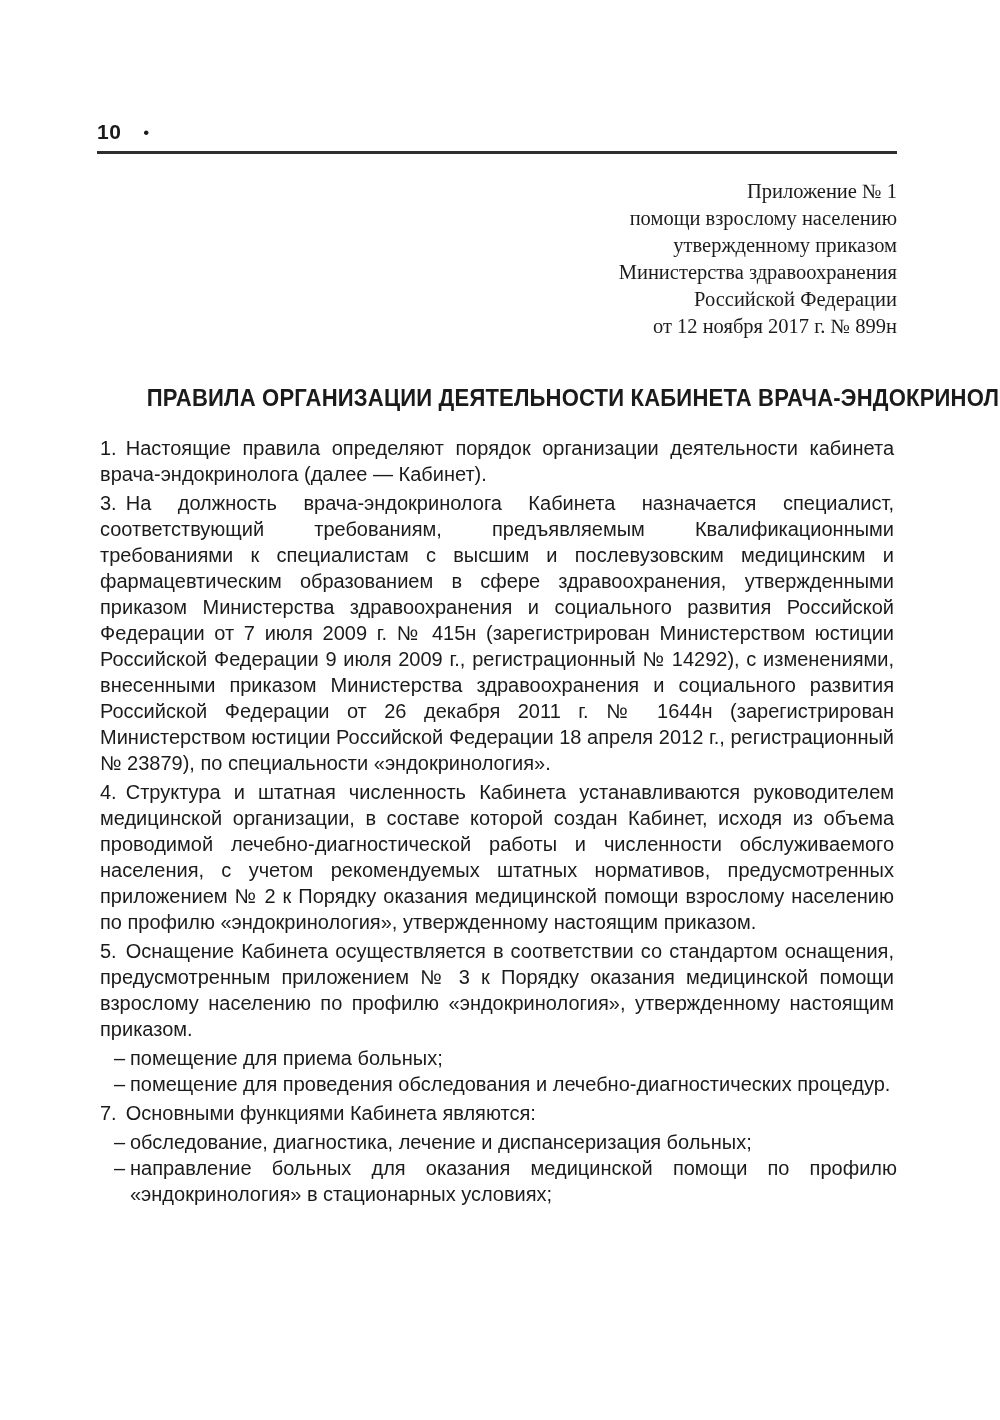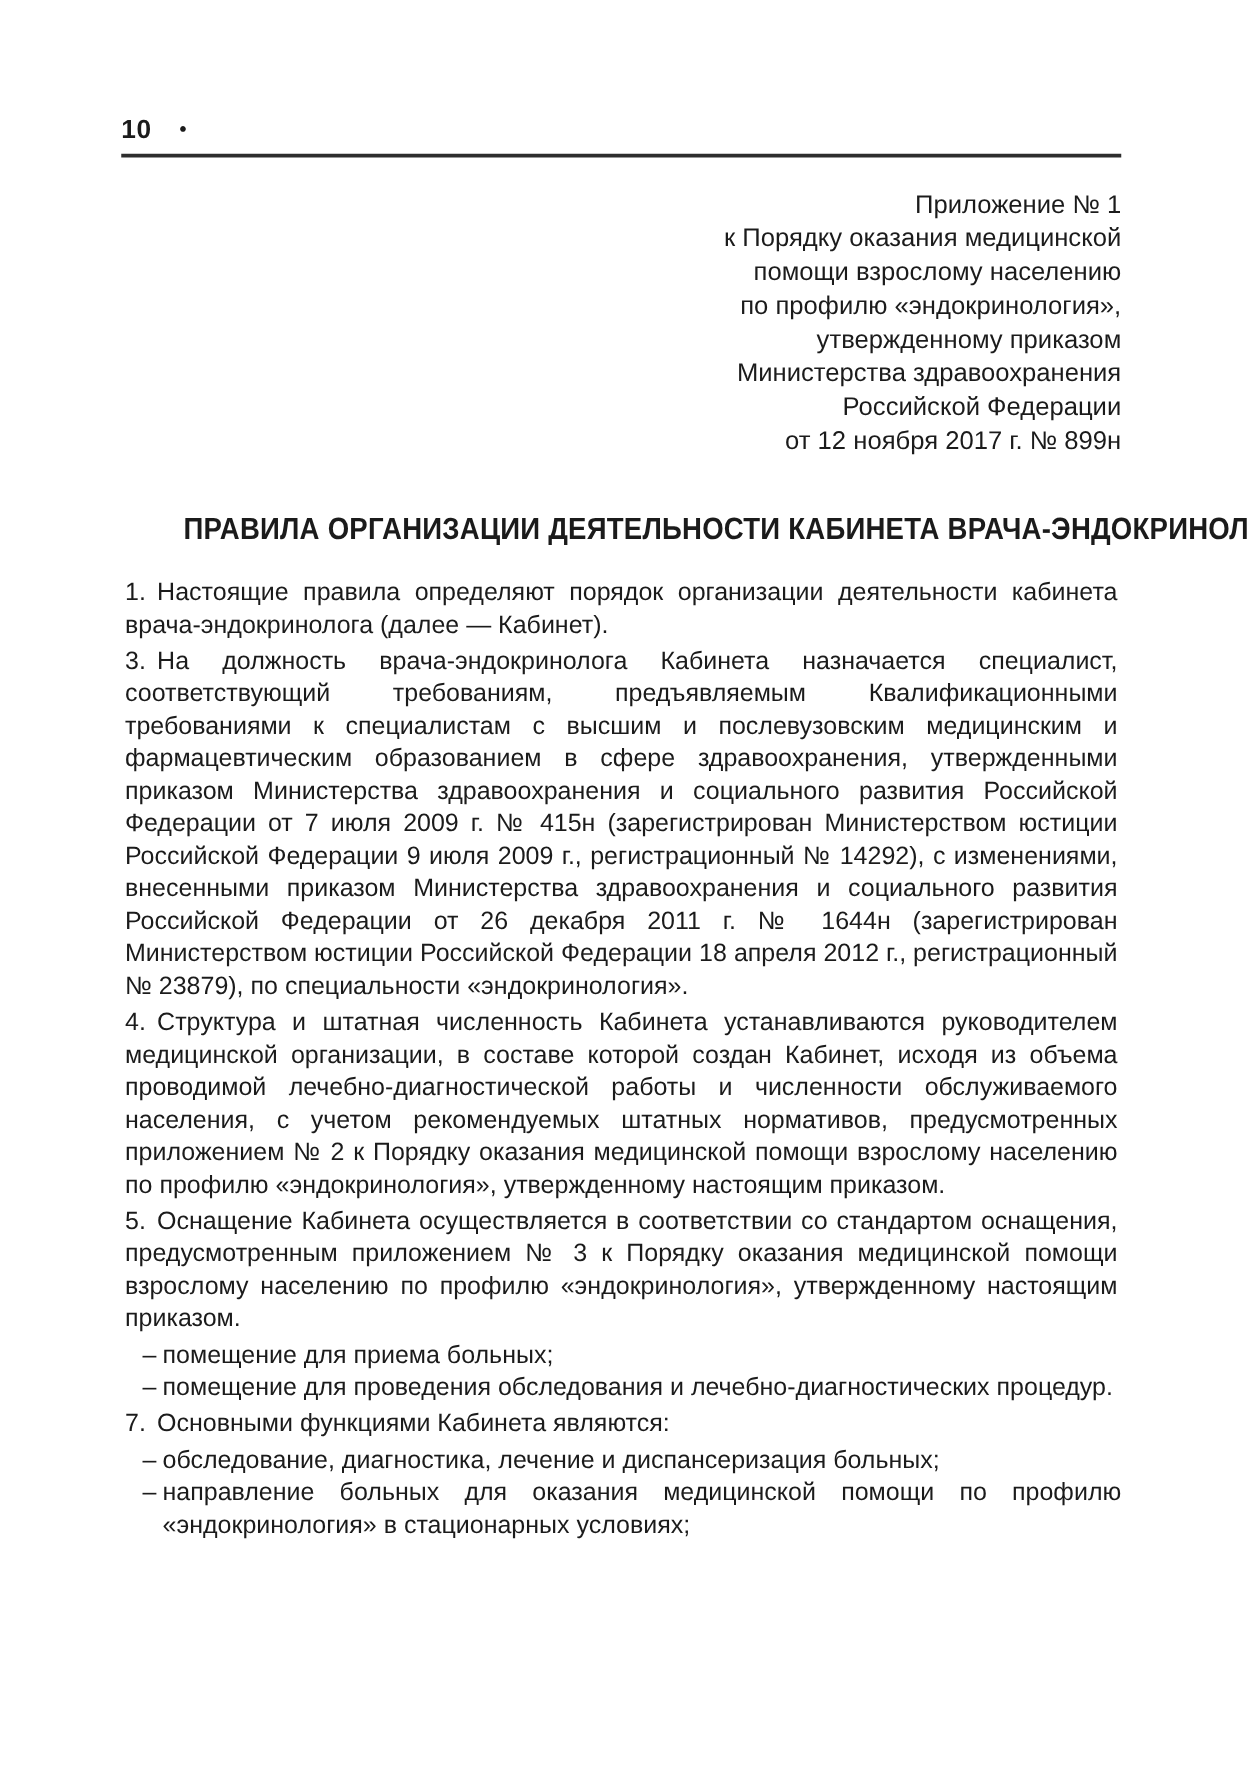--- a/index.html
+++ b/index.html
@@ -11,21 +11,21 @@
     position: relative;
     width: 1000px;
     height: 1420px;
     background: #ffffff;
     color: #1b1b1b;
     font-family: "Liberation Sans", sans-serif;
     box-sizing: border-box;
     overflow: hidden;
   }
   .content {
-    padding: 92px 103px 0 97px; 
+    padding: 120px 103px 0 97px; 
     box-sizing: border-box;
   }
   
   .running-header {
     display: flex;
     align-items: baseline;
     padding-bottom: 7px;
     border-bottom: 3px solid #2e2e2e;
   }
   .page-number {
@@ -42,20 +42,21 @@
   .running-title {
     font-size: 18.5px;
     letter-spacing: 0.4px;
   }
   
   .appendix {
     margin-top: 24px;
     text-align: right;
     font-size: 20.5px;
     line-height: 27px;
+    font-family: Liberation Serif, serif;
   }
   .appendix div { white-space: nowrap; }
   
   .section-title {
     margin-top: 44px;
     text-align: center;
     font-size: 24.5px;
     font-weight: bold;
     letter-spacing: 0.2px;
     white-space: nowrap;
@@ -99,23 +100,21 @@
 <div class="page">
   <div class="content">
 
     <div class="running-header">
       <span class="page-number">10</span>
       <span class="header-bullet">•</span>
     </div>
 
     <div class="appendix">
       <div>Приложение № 1</div>
-      <div>к Порядку оказания медицинской</div>
       <div>помощи взрослому населению</div>
-      <div>по профилю «эндокринология»,</div>
       <div>утвержденному приказом</div>
       <div>Министерства здравоохранения</div>
       <div>Российской Федерации</div>
       <div>от 12 ноября 2017 г. № 899н</div>
     </div>
 
     <h1 class="section-title"><span class="squeeze">ПРАВИЛА ОРГАНИЗАЦИИ ДЕЯТЕЛЬНОСТИ КАБИНЕТА ВРАЧА-ЭНДОКРИНОЛОГА</span></h1>
 
     <div class="body-text">
 

